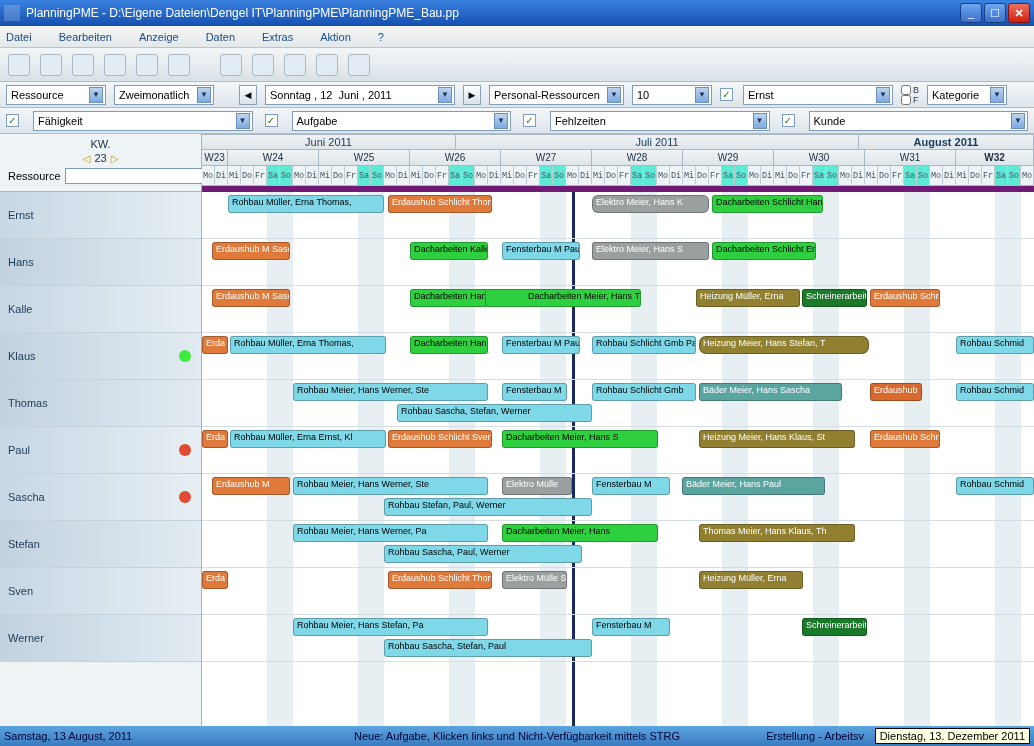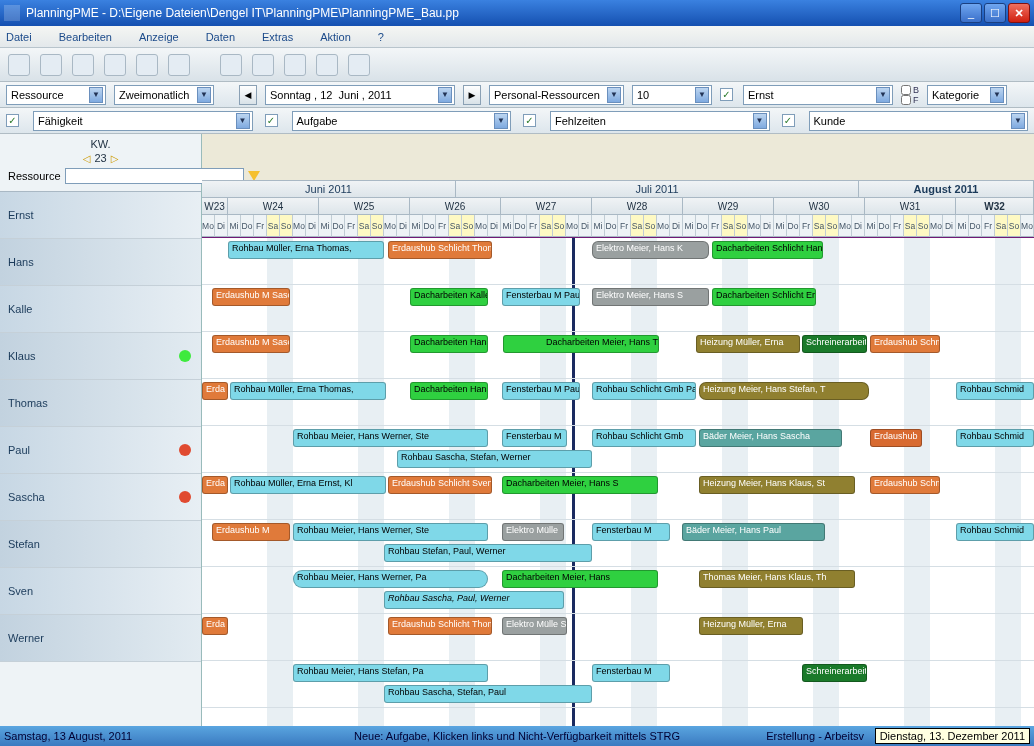--- a/index.html
+++ b/index.html
@@ -32,30 +32,30 @@
 .kw .nv { color:#c90; font-size:10px; }
 .lfilter { display:flex; align-items:center; gap:4px; padding:2px 4px; }
 .lfilter input { height:16px; flex:1; border:1px solid #7f9db9; }
 .funnel { width:0; height:0; border-left:6px solid transparent; border-right:6px solid transparent; border-top:10px solid #f5c030; }
 .rows { flex:1; overflow:hidden; }
 .resrow { height:47px; border-bottom:1px solid #c5d0d8; background:linear-gradient(90deg,#c7d7e4,#e8eff4); display:flex; align-items:center; padding:0 8px; font-size:11px; color:#1a3a5a; position:relative; }
 .resrow.alt { background:linear-gradient(90deg,#c2d2df,#e2ebf1); }
 .resrow .st { width:12px; height:12px; border-radius:50%; position:absolute; right:10px; }
 
 .grid { flex:1; display:flex; flex-direction:column; overflow:hidden; position:relative; }
-.ghead { height:58px; display:flex; flex-direction:column; border-bottom:1px solid #701a75;margin-top:46px; }
+.ghead { height:58px; display:flex; flex-direction:column; border-bottom:6px solid #701a75; }
 .months { display:flex; height:18px; }
 .months div { border:1px solid #a9b8c4; border-left:none; background:linear-gradient(#f0f3f5,#dde5ea); display:flex; align-items:center; justify-content:center; font-size:11px; color:#1b3a5a; }
 .months div.bold { font-weight:bold; }
 .weeks { display:flex; height:18px; }
 .weeks div { border:1px solid #a9b8c4; border-top:none; border-left:none; background:linear-gradient(#f0f3f5,#dde5ea); display:flex; align-items:center; justify-content:center; font-size:10px; color:#234; }
 .weeks div.bold { font-weight:bold; }
-.days { display:flex; height:22px; }
+.days { display:flex; height:22px;font-family:Liberation Mono, monospace; }
 .days span { width:13px; border-right:1px solid #c0ccd4; border-bottom:1px solid #a9b8c4; background:#eef3f6; font-size:8.5px; color:#456; display:flex; align-items:center; justify-content:center; }
-.days span.we { background:#fef9c3; }
+.days span.we { background:#5eead4; }
 
 .gbody { flex:1; position:relative; background:repeating-linear-gradient(90deg,#fff,#fff 65px,#e8eff3 65px,#e8eff3 91px); }
 .gbody::before { content:""; position:absolute; left:370px; top:0; bottom:0; width:3px; background:#1a2a60; }
 .grow { height:47px; border-bottom:1px solid #d5dee4; position:relative; }
 .task { position:absolute; height:18px; top:3px; border-radius:3px; font-size:9px; padding:1px 3px; overflow:hidden; white-space:nowrap; border:1px solid #0004; }
 .task.r2 { top:24px; }
 .c-cyan { background:#7fd8e8; }
 .c-orange { background:#e07a3a; color:#fff; }
 .c-green { background:#2fd040; }
 .c-gray { background:#9aa0a0; color:#fff; }
@@ -302,21 +302,21 @@
         <div class="grow">
           <div class="task c-orange" style="left: 10px; width: 78px;">Erdaushub M Sascha, Kalle</div>
           <div class="task c-green" style="left: 208px; width: 78px;">Dacharbeiten Kalle, Klaus</div>
           <div class="task c-cyan" style="left: 300px; width: 78px;">Fensterbau M Paul, Klaus</div>
           <div class="task c-gray" style="left: 390px; width: 117px;">Elektro Meier, Hans S</div>
           <div class="task c-green" style="left: 510px; width: 104px;">Dacharbeiten Schlicht Ernst</div>
         </div>
         <div class="grow">
           <div class="task c-orange" style="left: 10px; width: 78px;">Erdaushub M Sascha, Hans</div>
           <div class="task c-green" style="left: 208px; width: 78px;">Dacharbeiten Hans, Klaus</div>
-          <div class="task c-green" style="left: 301px; width: 156px; padding-left: 42px;">Dacharbeiten Meier, Hans T</div>
+          <div class="task c-green" style="left: 283px; width: 156px; padding-left: 42px;">Dacharbeiten Meier, Hans T</div>
           <div class="task c-olive" style="left: 494px; width: 104px;">Heizung Müller, Erna</div>
           <div class="task c-dgreen" style="left: 600px; width: 65px;">Schreinerarbeit Müller, Erna M</div>
           <div class="task c-orange" style="left: 668px; width: 70px;">Erdaushub Schmidt, B Thomas, P</div>
         </div>
         <div class="grow">
           <div class="task c-orange" style="left: 0px; width: 26px;">Erda Müll Sven</div>
           <div class="task c-cyan" style="left: 28px; width: 156px;">Rohbau Müller, Erna Thomas,</div>
           <div class="task c-green" style="left: 208px; width: 78px;">Dacharbeiten Hans, Kalle</div>
           <div class="task c-cyan" style="left: 300px; width: 78px;">Fensterbau M Paul, Hans</div>
           <div class="task c-cyan" style="left: 390px; width: 104px;">Rohbau Schlicht Gmb Paul</div>
@@ -337,28 +337,28 @@
           <div class="task c-cyan" style="left: 28px; width: 156px;">Rohbau Müller, Erna Ernst, Kl</div>
           <div class="task c-orange" style="left: 186px; width: 104px;">Erdaushub Schlicht Sven, Ernst</div>
           <div class="task c-green" style="left: 300px; width: 156px;">Dacharbeiten Meier, Hans S</div>
           <div class="task c-olive" style="left: 497px; width: 156px;">Heizung Meier, Hans Klaus, St</div>
           <div class="task c-orange" style="left: 668px; width: 70px;">Erdaushub Schmidt, B Kalle, P</div>
         </div>
         <div class="grow">
           <div class="task c-orange" style="left: 10px; width: 78px;">Erdaushub M</div>
           <div class="task c-cyan" style="left: 91px; width: 195px;">Rohbau Meier, Hans Werner, Ste</div>
           <div class="task c-cyan r2" style="left: 182px; width: 208px;">Rohbau Stefan, Paul, Werner</div>
-          <div class="task c-gray" style="left: 300px; width: 62px;">Elektro Mülle</div>
+          <div class="task c-gray" style="left: 300px; width: 70px;">Elektro Mülle</div>
           <div class="task c-cyan" style="left: 390px; width: 78px;">Fensterbau M</div>
           <div class="task c-teal" style="left: 480px; width: 143px;">Bäder Meier, Hans Paul</div>
           <div class="task c-cyan" style="left: 754px; width: 78px;">Rohbau Schmid</div>
         </div>
         <div class="grow">
-          <div class="task c-cyan" style="left: 91px; width: 195px; border-radius: 9px;">Rohbau Meier, Hans Werner, Pa</div>
-          <div class="task c-cyan r2" style="left: 182px; width: 180px; font-style: italic;">Rohbau Sascha, Paul, Werner</div>
+          <div class="task c-cyan" style="left: 91px; width: 195px;">Rohbau Meier, Hans Werner, Pa</div>
+          <div class="task c-cyan r2" style="left: 182px; width: 198px;">Rohbau Sascha, Paul, Werner</div>
           <div class="task c-green" style="left: 300px; width: 156px;">Dacharbeiten Meier, Hans</div>
           <div class="task c-olive" style="left: 497px; width: 156px;">Thomas Meier, Hans Klaus, Th</div>
         </div>
         <div class="grow">
           <div class="task c-orange" style="left: 0px; width: 26px;">Erda Müll</div>
           <div class="task c-orange" style="left: 186px; width: 104px;">Erdaushub Schlicht Thomas, Ernst</div>
           <div class="task c-gray" style="left: 300px; width: 65px;">Elektro Mülle Sascha</div>
           <div class="task c-olive" style="left: 497px; width: 104px;">Heizung Müller, Erna</div>
         </div>
         <div class="grow">

